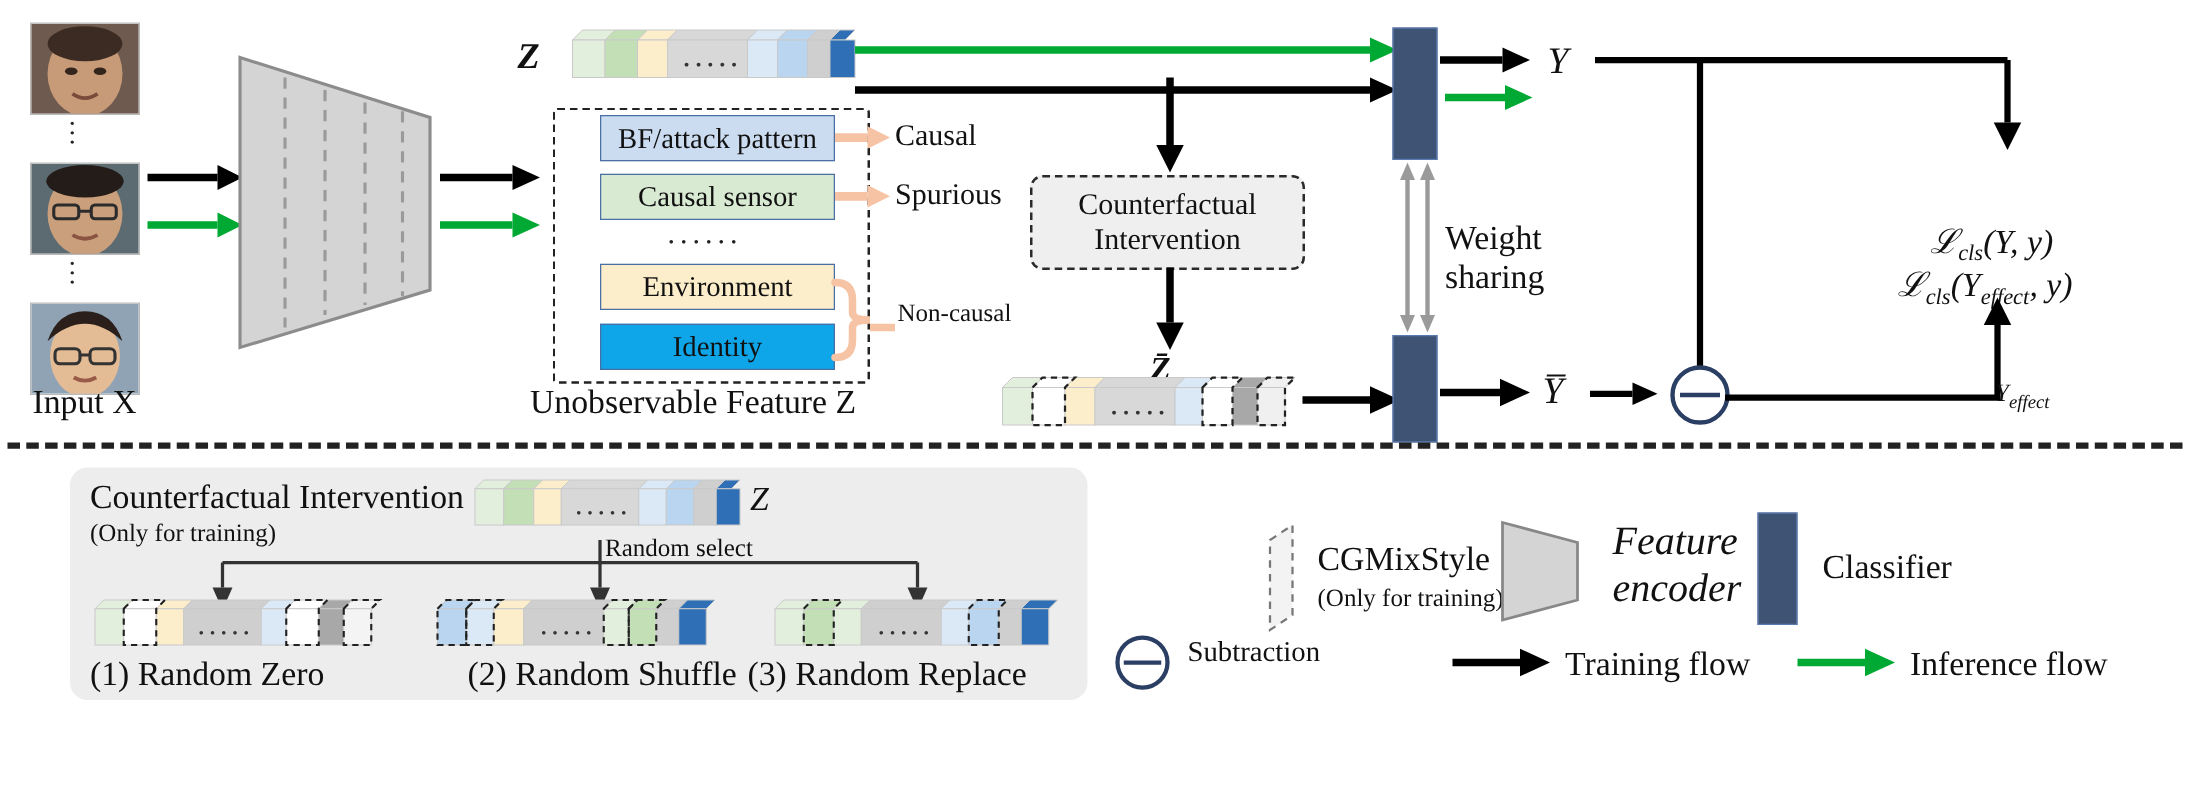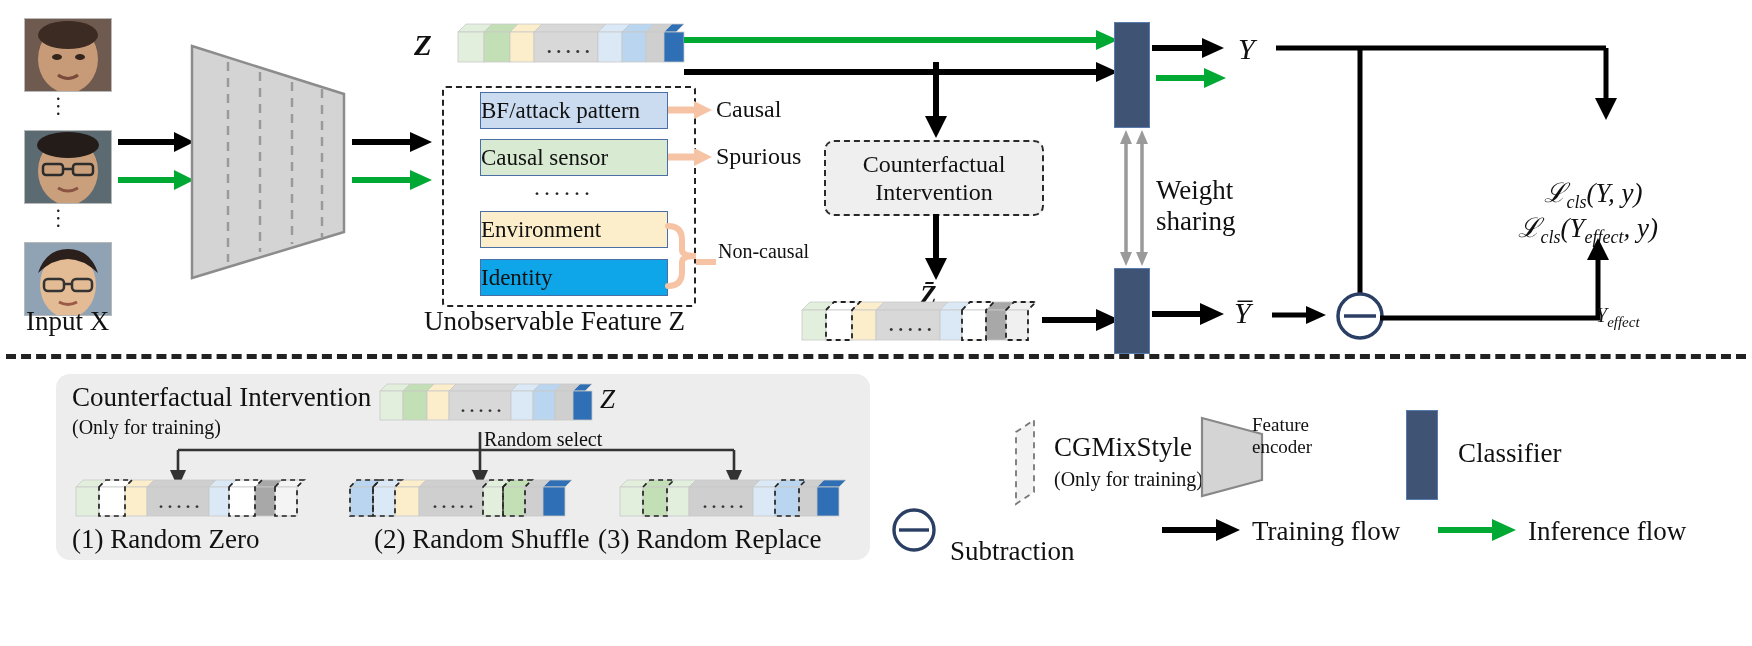--- a/index.html
+++ b/index.html
@@ -18,21 +18,21 @@
           writing-mode:vertical-rl;font-family:"Liberation Serif",serif;}
 
   
   .encoder{position:absolute;}
   
   .strip{position:absolute;height:30px;}
 
   
   .featbox{position:absolute;border:2.5px dashed #222;border-radius:4px;background:#fff;}
   .featrow{position:absolute;border:1.6px solid #4a6fa5;display:flex;align-items:center;
-           font-size:23px;color:#111;}
+           justify-content:center;font-size:23px;color:#111;}
   
   .cfbox{position:absolute;border:2.5px dashed #2a2a2a;border-radius:10px;background:#efefef;
          display:flex;align-items:center;justify-content:center;flex-direction:column;
          font-size:24px;line-height:1.18;text-align:center;}
   
   .classifier{position:absolute;background:#3f5474;border:1.4px solid #5a7bb0;}
   
   .lbl{position:absolute;font-size:24px;color:#111;white-space:nowrap;}
   .lbl-sm{position:absolute;font-size:20px;color:#111;white-space:nowrap;}
   .lbl-lg{position:absolute;font-size:27px;color:#111;white-space:nowrap;}
@@ -441,33 +441,33 @@
 
 <svg class="abs" style="left:1008px;top:420px;width:34px;height:88px;">
   <path d="M8,12 L26,0 L26,72 L8,84 Z" fill="#f3f3f3" stroke="#777" stroke-width="1.8" stroke-dasharray="6 5"></path>
 </svg>
 <div class="lbl-lg" style="left:1054px;top:432px;font-size:27px;">CGMixStyle</div>
 <div class="lbl-sm" style="left:1054px;top:468px;">(Only for training)</div>
 
 <svg class="abs" style="left:1196px;top:412px;width:80px;height:90px;">
   <polygon points="6,6 66,22 66,68 6,84" fill="#d4d4d4" stroke="#888" stroke-width="2.2"></polygon>
 </svg>
-<div class="lbl-lg" style="left:1252px;top:414px;font-size:19px;line-height:1.18;">
+<div class="lbl-lg" style="left:1290px;top:414px;font-size:32px;line-height:1.18;font-style:italic;">
   <div>Feature</div>
   <div>encoder</div>
 </div>
 
 <div class="classifier" style="left:1406px;top:410px;width:30px;height:88px;"></div>
 <div class="lbl-lg" style="left:1458px;top:438px;font-size:27px;">Classifier</div>
 
 <svg class="abs" style="left:888px;top:506px;width:56px;height:50px;">
   <circle cx="26" cy="24" r="20" fill="#fff" stroke="#2a3f63" stroke-width="3.4"></circle>
   <line x1="11" y1="24" x2="41" y2="24" stroke="#2a3f63" stroke-width="3.4"></line>
 </svg>
-<div class="lbl-lg" style="left:950px;top:536px;font-size:27px;">Subtraction</div>
+<div class="lbl-lg" style="left:950px;top:509px;font-size:23px;">Subtraction</div>
 
 <svg class="abs" style="left:1162px;top:516px;width:80px;height:28px;">
   <line x1="0" y1="14" x2="54" y2="14" stroke="#000" stroke-width="6"></line>
   <polygon points="54,3 78,14 54,25" fill="#000"></polygon>
 </svg>
 <div class="lbl-lg" style="left:1252px;top:516px;font-size:27px;">Training flow</div>
 
 <svg class="abs" style="left:1438px;top:516px;width:80px;height:28px;">
   <line x1="0" y1="14" x2="54" y2="14" stroke="#00a933" stroke-width="6"></line>
   <polygon points="54,3 78,14 54,25" fill="#00a933"></polygon>

